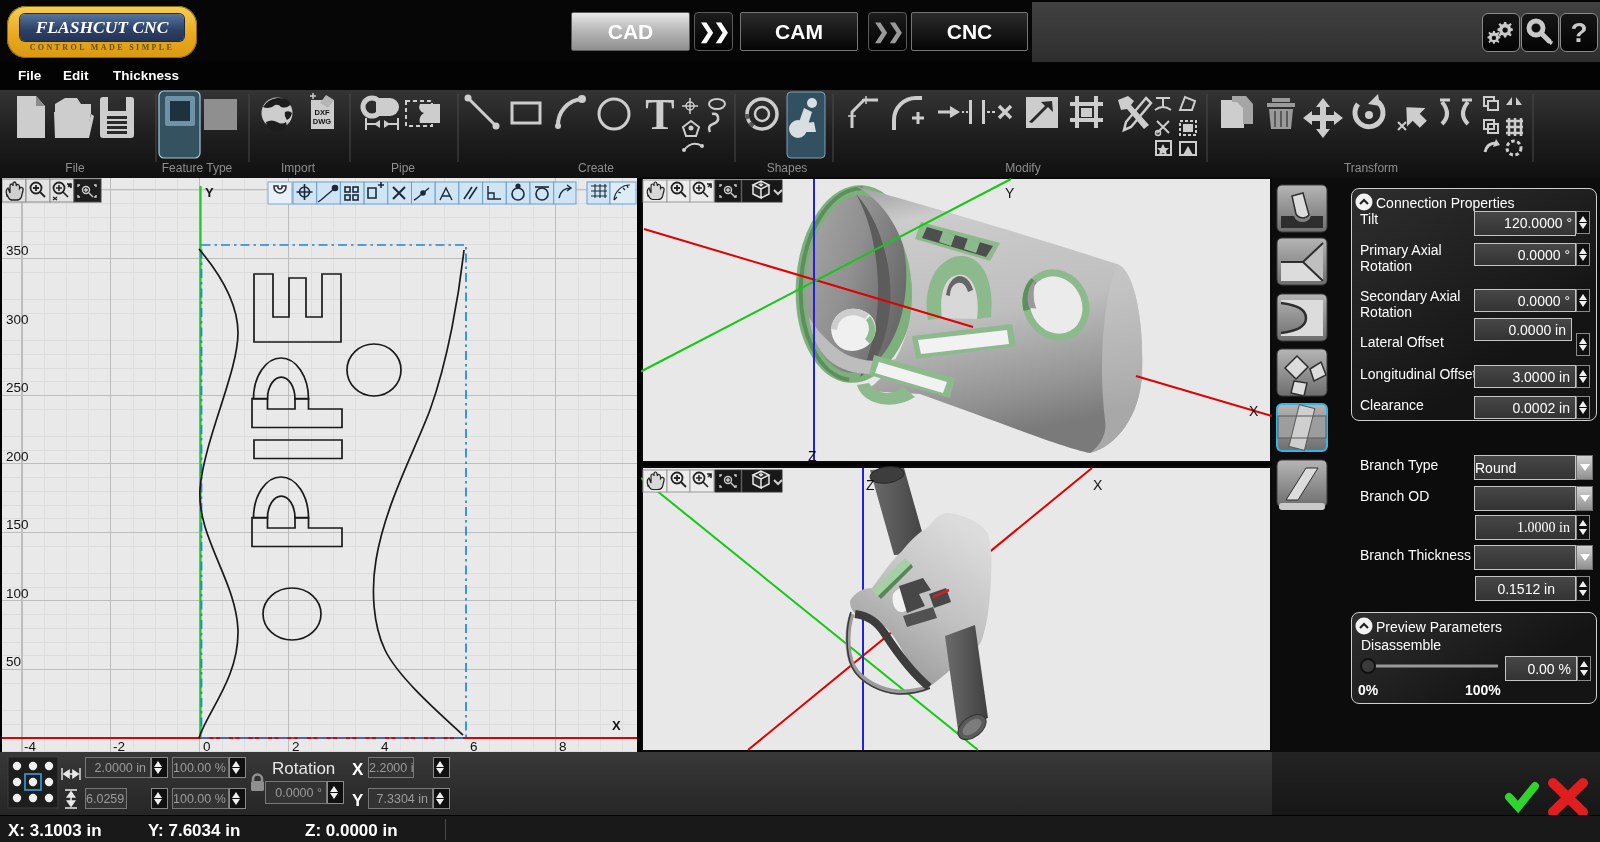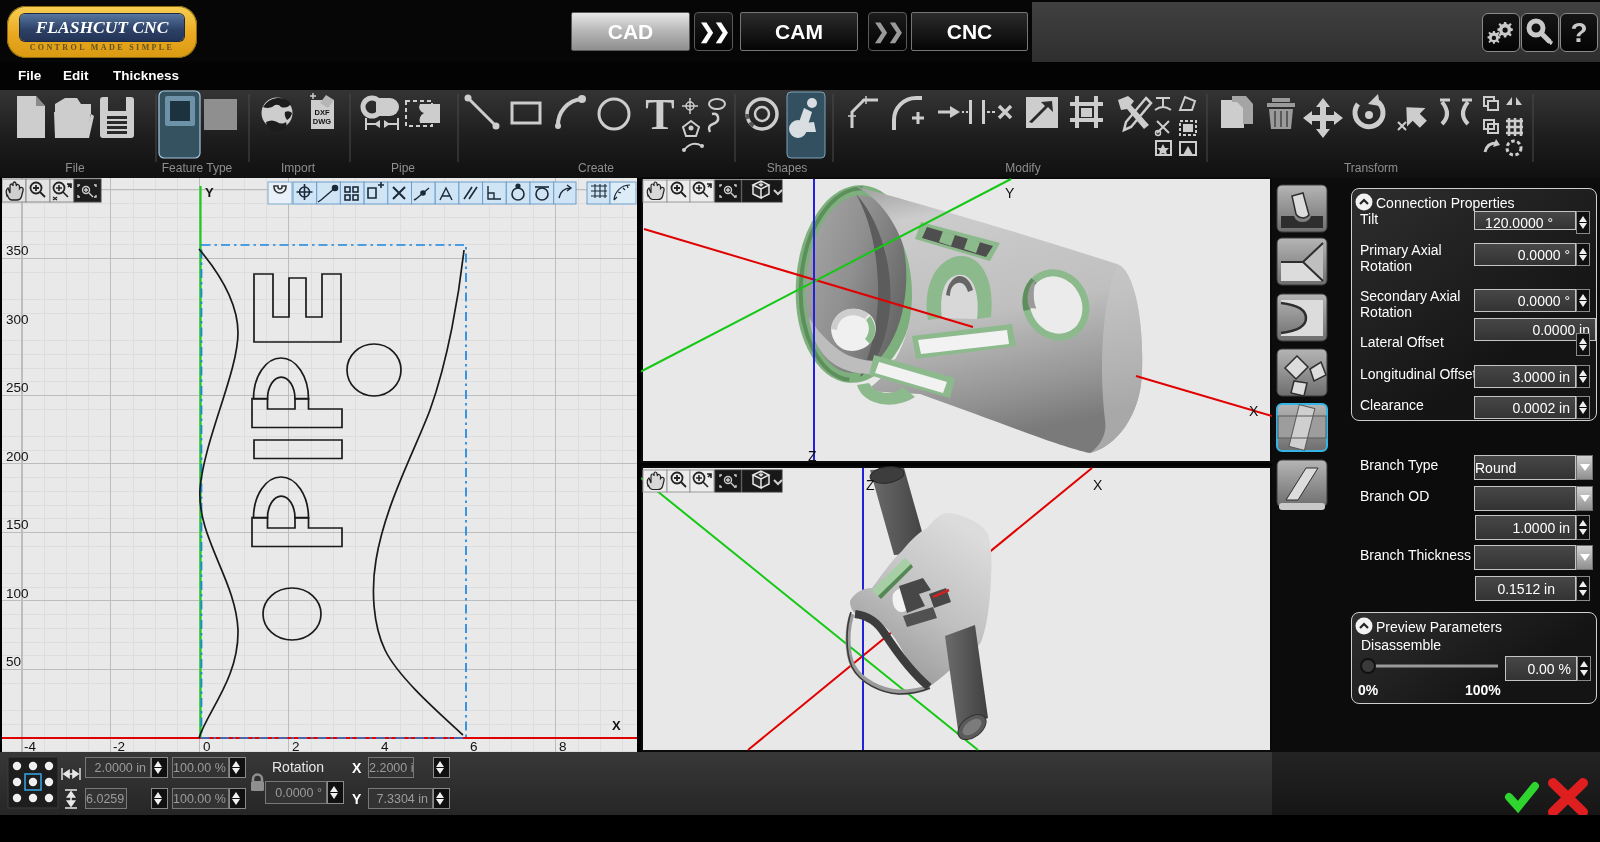--- a/index.html
+++ b/index.html
@@ -76,21 +76,21 @@
 
   
   #botbar { left:0; top:752px; width:1272px; height:63px;
     background:linear-gradient(#383838,#262626); }
   #botbarR { left:1272px; top:752px; width:328px; height:63px;
     background:linear-gradient(#232323,#161616); }
   #statusbar { left:0; top:815px; width:1600px; height:27px; background:#191919;
     border-top:1px solid #000; }
   .bfield { position:absolute; background:#333; border:1px solid #787878;
     color:#9b9b9b; font-size:12.5px; text-align:right; white-space:nowrap; overflow:hidden; }
-  .blabel { position:absolute; color:#fff; font-size:14px; font-weight:bold; }
+  .blabel { position:absolute; color:#fff; font-size:17px; font-weight:bold; }
 </style>
 </head>
 <body>
 <div id="stage">
   <div id="topbar" class="abs"></div>
   <div id="topright" class="abs"></div>
   <div id="logo" class="abs">
     <div id="logoblue">FLASHCUT CNC</div>
     <div id="logotag">CONTROL MADE SIMPLE</div>
   </div>
@@ -608,45 +608,45 @@
     </svg>
 
     <div class="group" style="top:10px;height:233px;">
       <svg class="abs" style="left:3px;top:4px" width="18" height="18">
           <circle cx="9" cy="9" r="8.5" fill="#f2f2f2"></circle>
           <path d="M5,11 l4,-4 4,4" stroke="#222" stroke-width="2.2" fill="none"></path>
         </svg>
       <div class="ghead">Connection Properties</div>
     </div>
     <div class="plabel" style="left:88px;top:33px;">Tilt</div>
-    <div class="pfield" style="left:202px;top:33px;width:102px;height:19px;line-height:22px;padding-right:22px;">120.0000 °</div>
+    <div class="pfield" style="left:202px;top:33px;width:102px;height:25px;line-height:22px;padding-right:3px;">120.0000 °</div>
     <div class="spin" style="left:304px;top:33px;height:23px;"></div>
     <div class="plabel" style="left:88px;top:64px;width:110px;">Primary Axial Rotation</div>
     <div class="pfield" style="left:202px;top:65px;width:102px;height:23px;line-height:22px;padding-right:5px;">0.0000 °</div>
     <div class="spin" style="left:304px;top:65px;height:23px;"></div>
     <div class="plabel" style="left:88px;top:110px;width:120px;">Secondary Axial Rotation</div>
     <div class="pfield" style="left:202px;top:111px;width:102px;height:23px;line-height:22px;padding-right:5px;">0.0000 °</div>
     <div class="spin" style="left:304px;top:111px;height:23px;"></div>
     <div class="plabel" style="left:88px;top:156px;">Lateral Offset</div>
-    <div class="pfield" style="left:202px;top:140px;width:122px;height:23px;line-height:22px;padding-right:5px;">0.0000 in</div>
+    <div class="pfield" style="left:202px;top:140px;width:98px;height:23px;line-height:22px;padding-right:5px;">0.0000 in</div>
     <div class="spin" style="left:304px;top:155px;height:23px;"></div>
     <div class="plabel" style="left:88px;top:188px;white-space:nowrap;">Longitudinal Offset</div>
     <div class="pfield" style="left:202px;top:187px;width:102px;height:23px;line-height:22px;padding-right:5px;">3.0000 in</div>
     <div class="spin" style="left:304px;top:187px;height:23px;"></div>
     <div class="plabel" style="left:88px;top:219px;">Clearance</div>
     <div class="pfield" style="left:202px;top:218px;width:102px;height:23px;line-height:22px;padding-right:5px;">0.0002 in</div>
     <div class="spin" style="left:304px;top:218px;height:23px;"></div>
 
     <div class="plabel" style="left:88px;top:279px;">Branch Type</div>
     <div class="pfield" style="left:202px;top:277px;width:102px;height:25px;line-height:24px;text-align:left;">Round</div>
     <div class="ddbtn" style="left:304px;top:277px;height:25px;"></div>
     <div class="plabel" style="left:88px;top:310px;">Branch OD</div>
     <div class="pfield" style="left:202px;top:308px;width:102px;height:25px;"></div>
     <div class="ddbtn" style="left:304px;top:308px;height:25px;"></div>
-    <div class="pfield" style="left:203px;top:337px;width:101px;height:25px;line-height:24px;padding-right:5px;">1.0000 in</div>
+    <div class="pfield" style="left:203px;top:337px;width:101px;height:25px;line-height:24px;padding-right:5px;font-family:Liberation Serif, serif;">1.0000 in</div>
     <div class="spin" style="left:304px;top:337px;height:25px;"></div>
     <div class="plabel" style="left:88px;top:369px;">Branch Thickness</div>
     <div class="pfield" style="left:202px;top:367px;width:102px;height:25px;"></div>
     <div class="ddbtn" style="left:304px;top:367px;height:25px;"></div>
     <div class="pfield" style="left:203px;top:398px;width:101px;height:25px;line-height:24px;padding-right:20px;">0.1512 in</div>
     <div class="spin" style="left:304px;top:398px;height:25px;"></div>
 
     <div class="group" style="top:434px;height:92px;">
       <svg class="abs" style="left:3px;top:4px" width="18" height="18">
           <circle cx="9" cy="9" r="8.5" fill="#f2f2f2"></circle>
@@ -709,13 +709,19 @@
     <div class="blabel" style="left:352px;top:39px;">Y</div>
     <div class="bfield" style="left:368px;top:36px;width:65px;height:21px;line-height:20px;padding-right:4px;">7.3304 in</div>
     <div class="spin" style="left:433px;top:36px;height:21px;width:17px;"></div>
   </div>
   <div id="botbarR" class="abs">
     <svg width="328" height="63" style="position:absolute;left:0;top:0">
       <path d="M237,45 l9,10 17,-21" fill="none" stroke="#2fd42f" stroke-width="8" stroke-linecap="round"></path>
       <path d="M281,31 l30,29 m0,-29 l-30,29" stroke="#df1f1f" stroke-width="10" stroke-linecap="round"></path>
     </svg>
   </div>
+  <div id="statusbar" class="abs">
+    <div class="blabel" style="left:8px;top:5px;">X: 3.1003 in</div>
+    <div class="blabel" style="left:148px;top:5px;">Y: 7.6034 in</div>
+    <div class="blabel" style="left:305px;top:5px;">Z: 0.0000 in</div>
+    <div class="abs" style="left:445px;top:3px;width:1px;height:21px;background:#4a4a4a;"></div>
+  </div>
 </div>
 
 </body></html>

